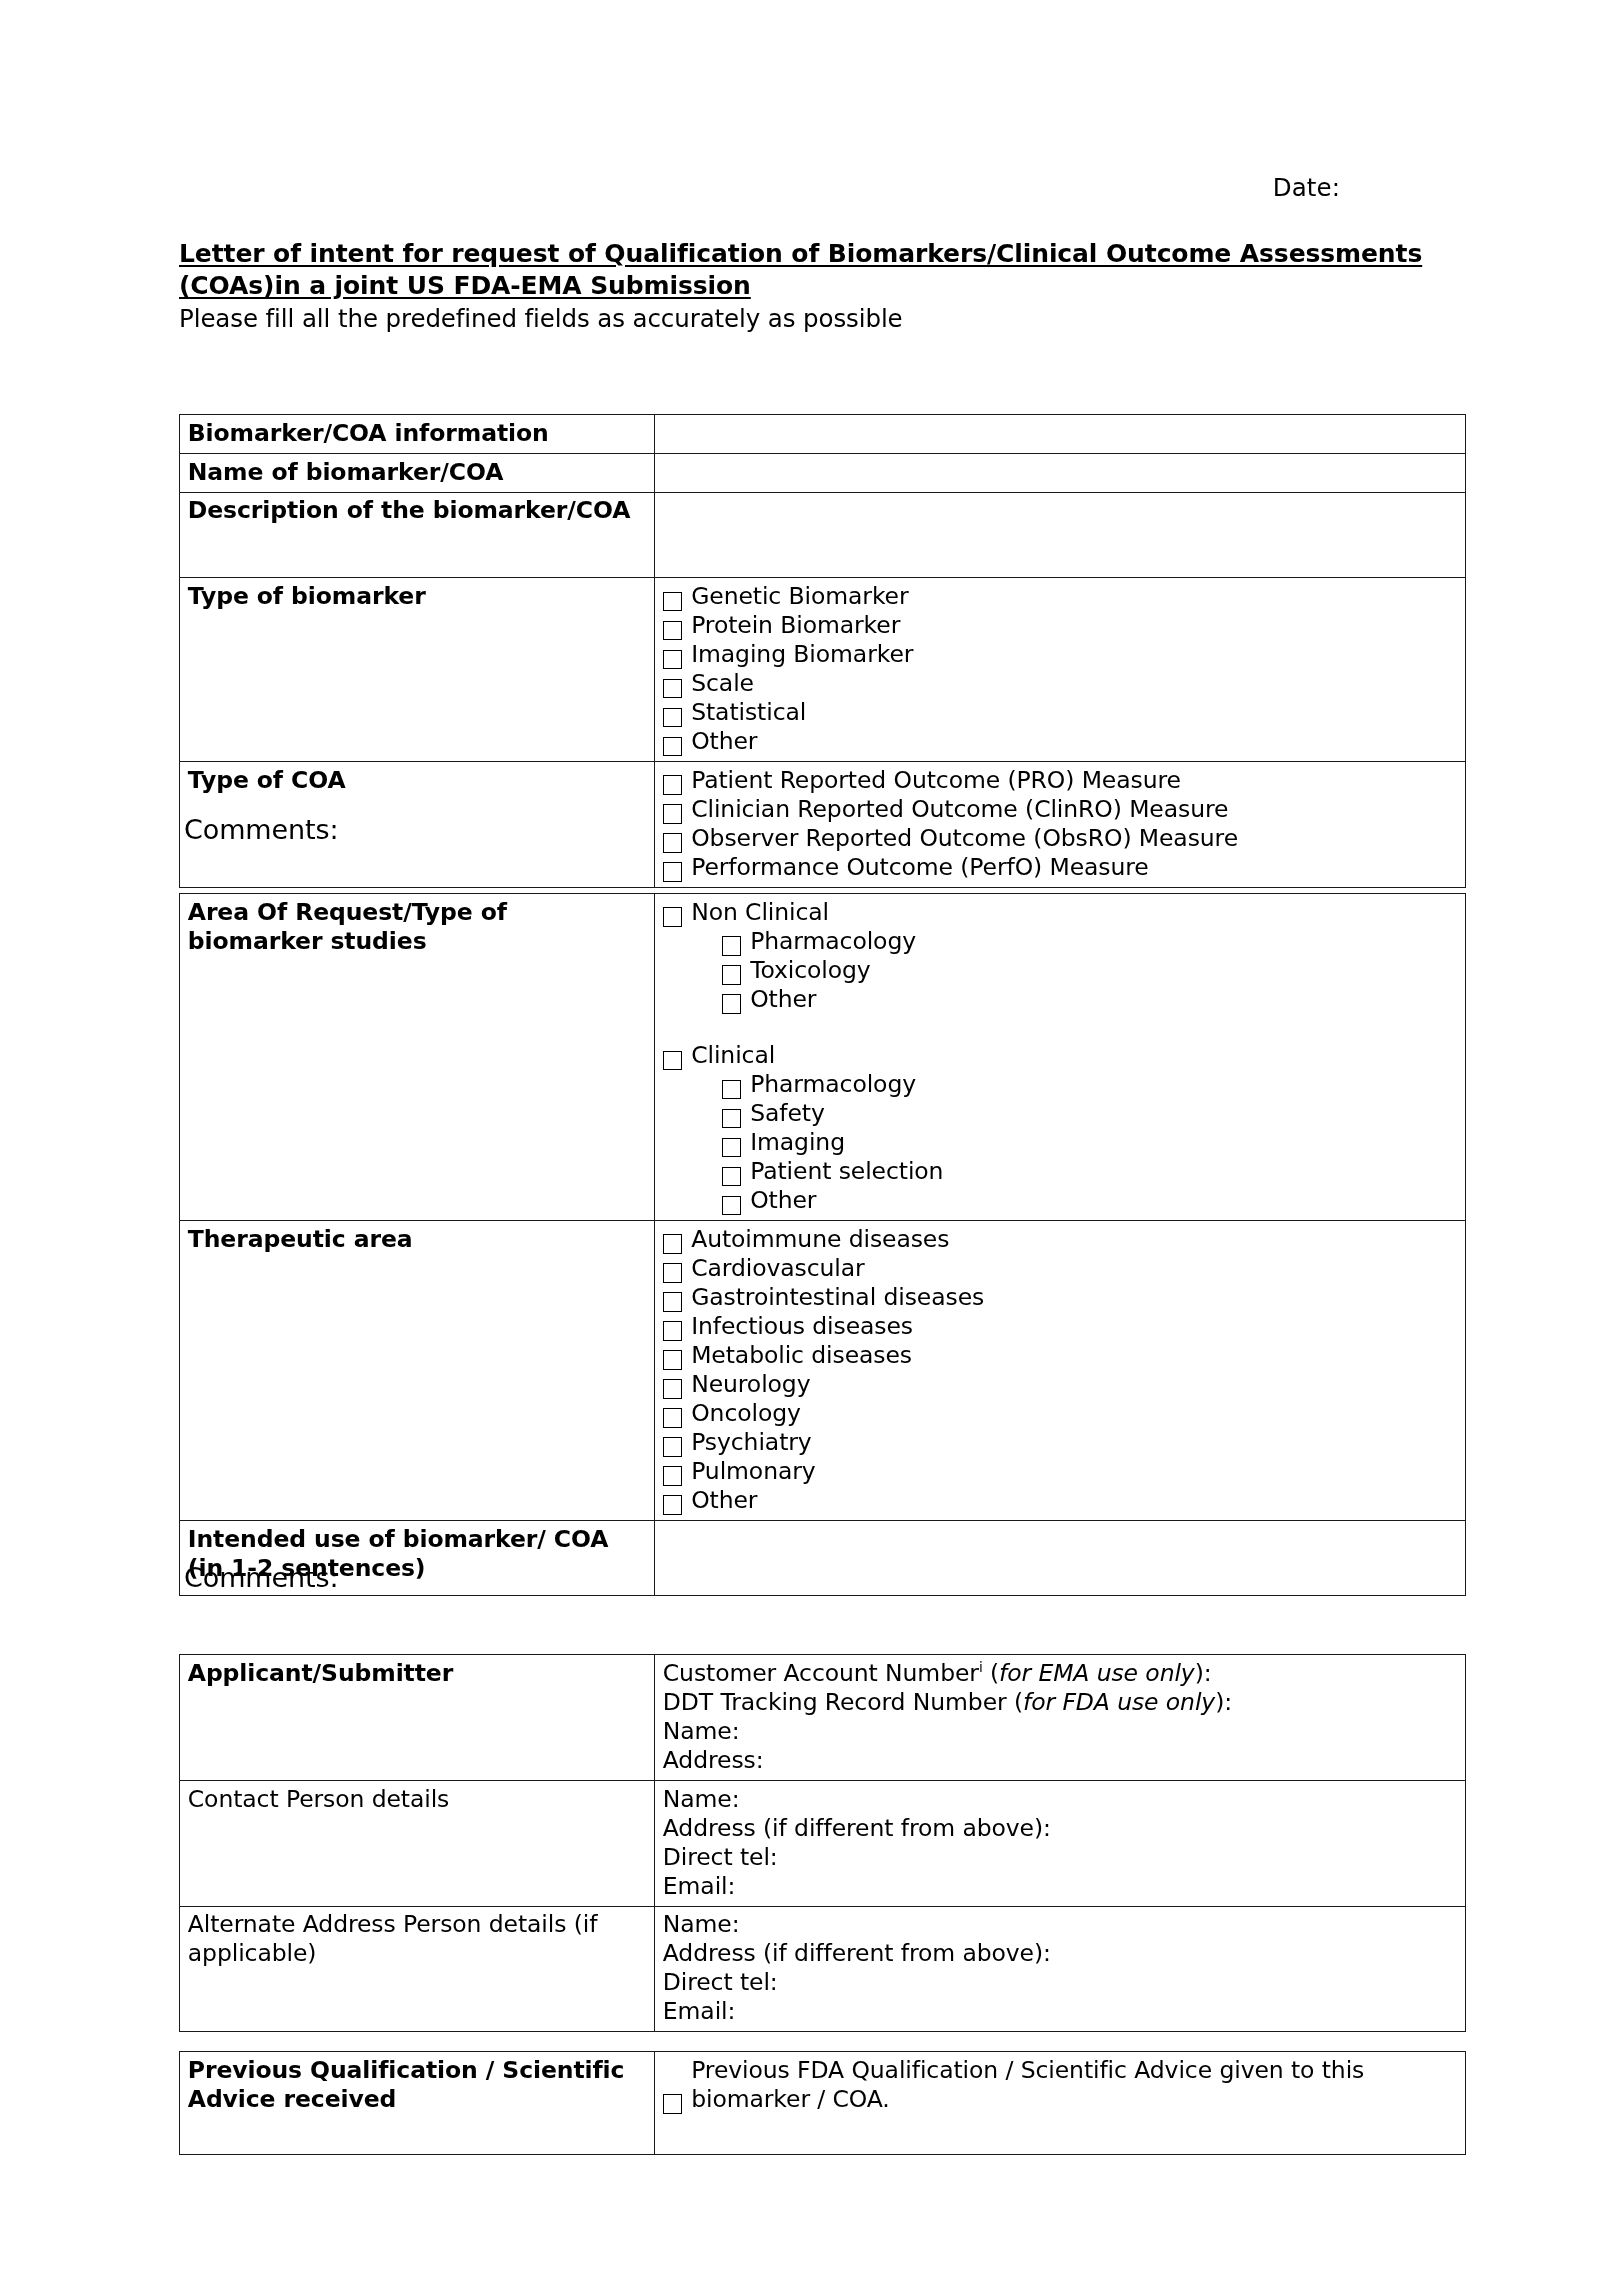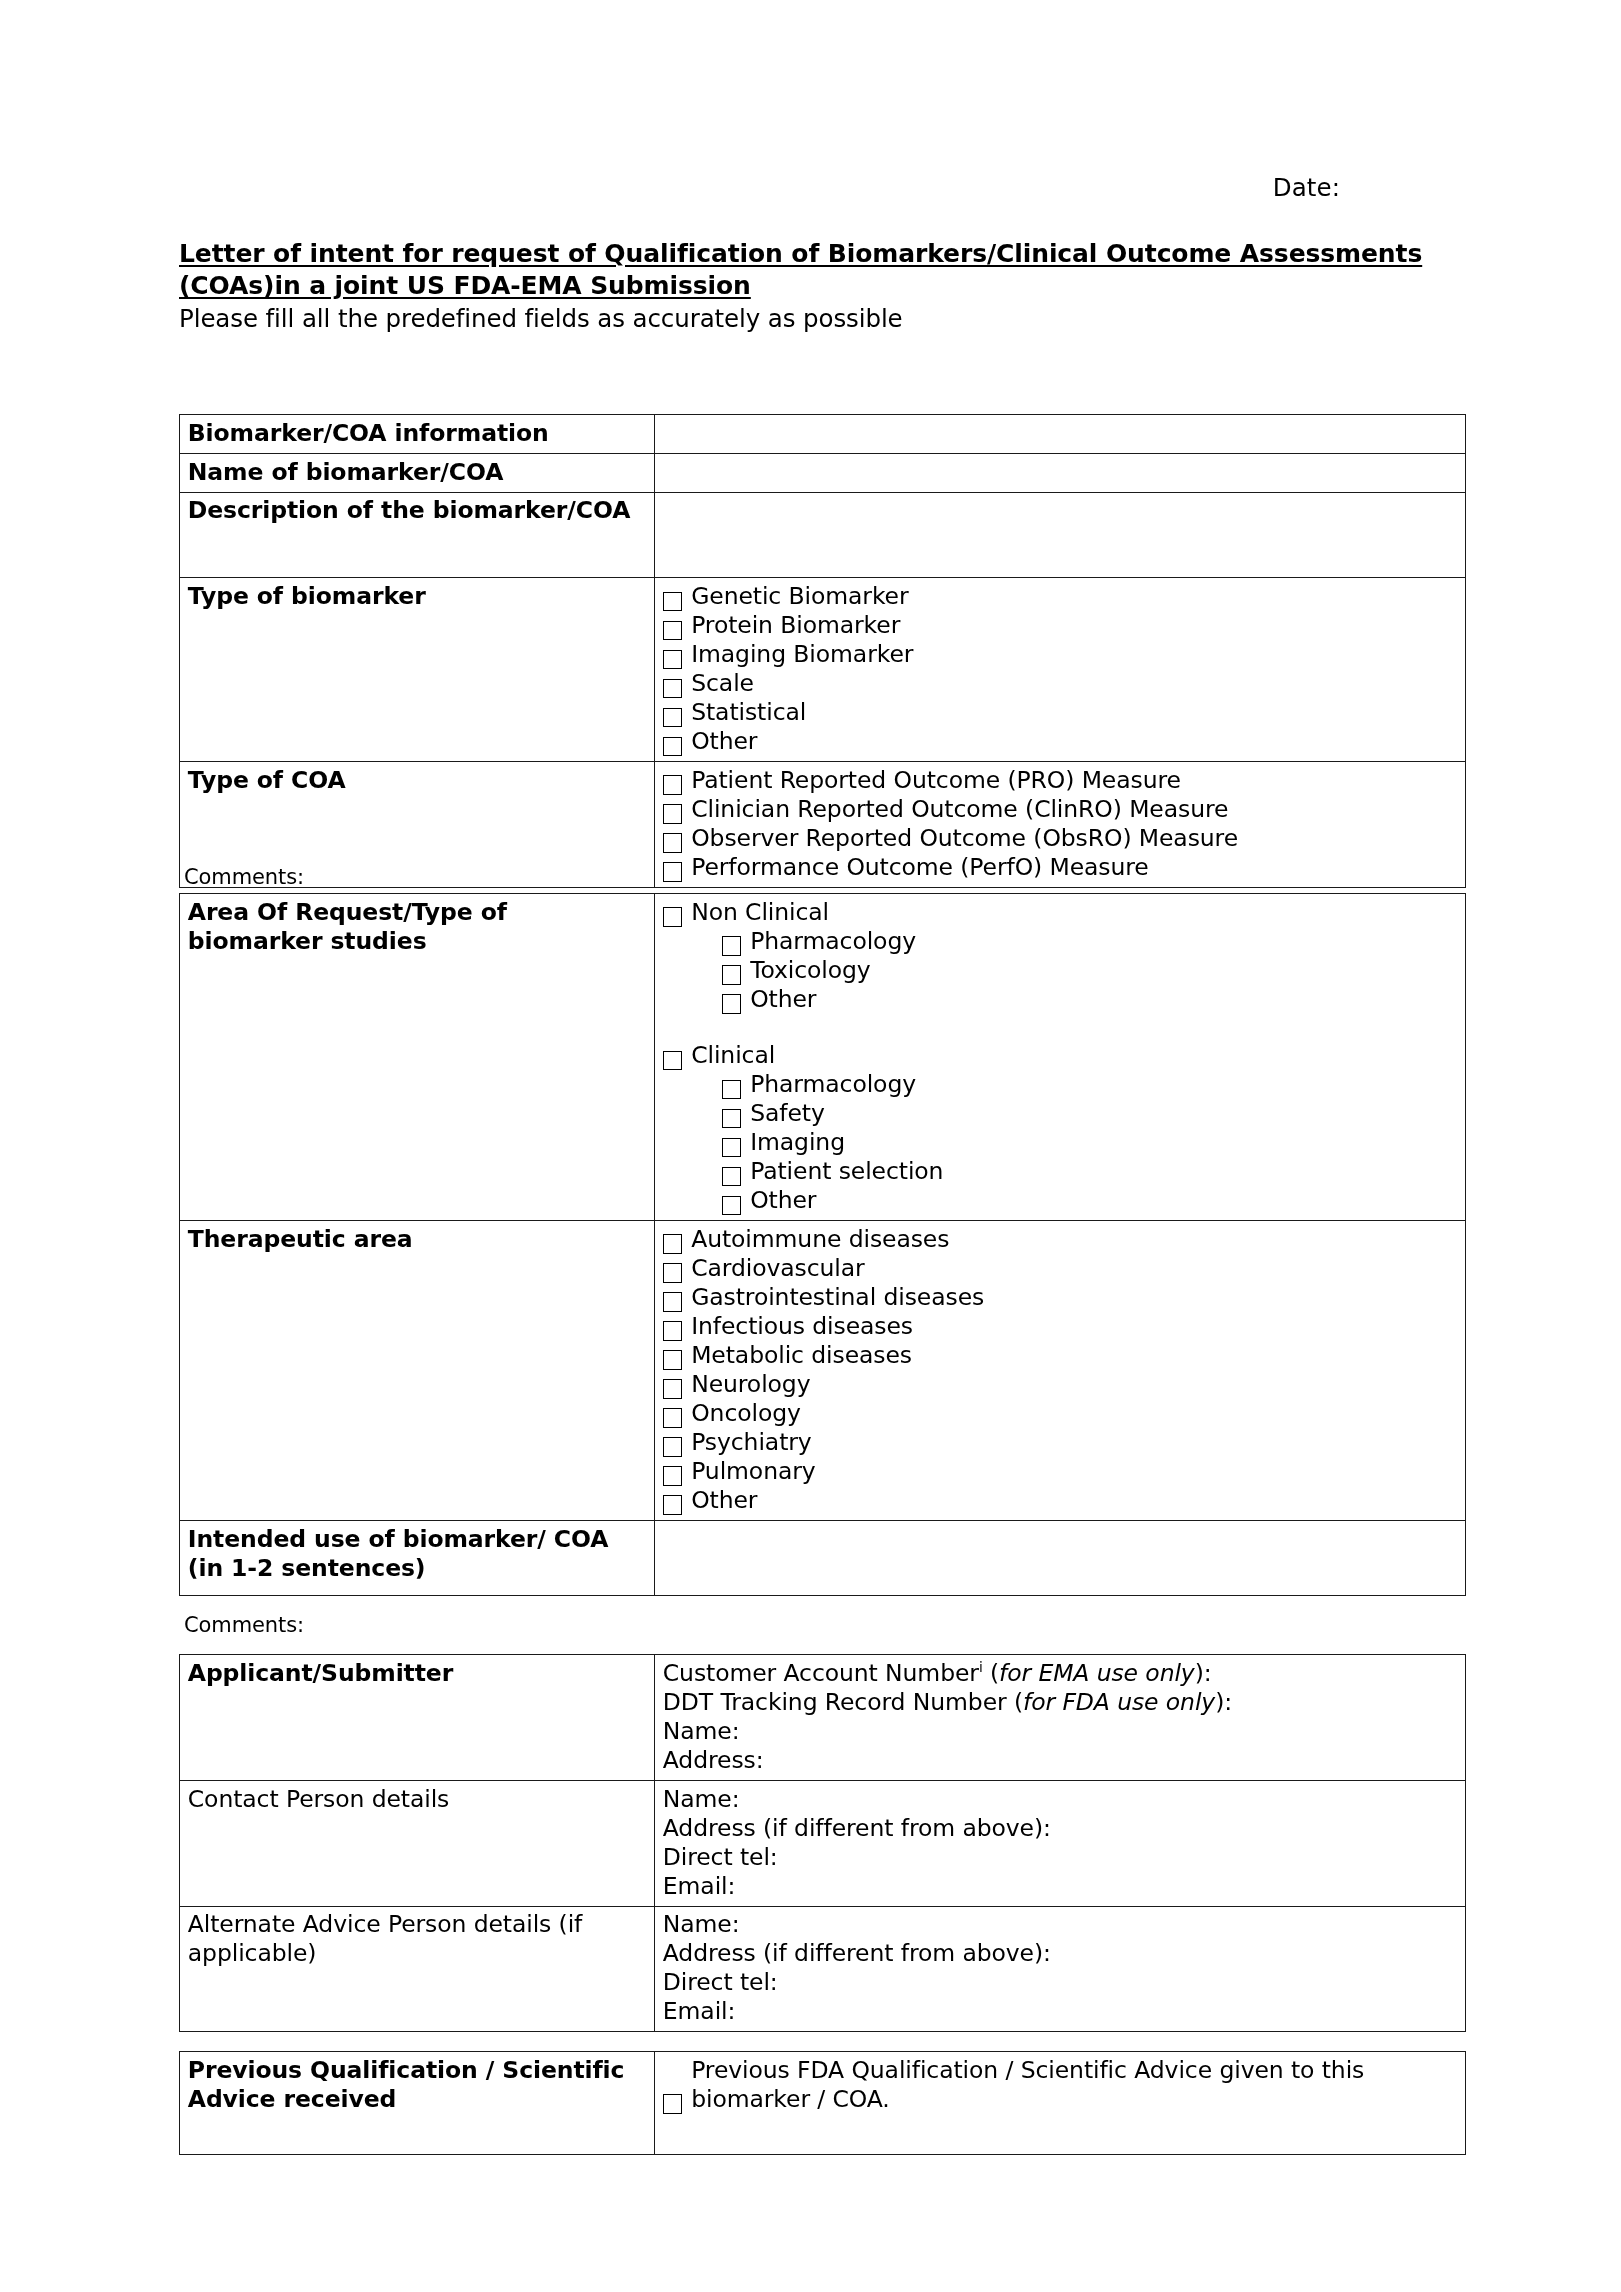--- a/index.html
+++ b/index.html
@@ -123,24 +123,23 @@
   .sup {
     font-size: 13.7px;
     vertical-align: super;
     line-height: 0;
   }
 
   
   .comments {
     position: absolute;
     left: 184px;
-    font-size: 21px;
-    line-height: 29px;
-    letter-spacing: -0.1px;
-    margin-top: 48px;
+    font-size: 27px;
+    line-height: 29px;
+    letter-spacing: -0.1px;
   }
 </style>
 </head>
 <body>
 
 <div class="page">
 
   <div class="date-line">Date:</div>
 
   <div class="title-block">
@@ -346,21 +345,21 @@
       <tr>
         <td class="label-plain">Contact Person details</td>
         <td>
           <div class="val-line">Name:</div>
           <div class="val-line">Address (if different from above):</div>
           <div class="val-line">Direct tel:</div>
           <div class="val-line">Email:</div>
         </td>
       </tr>
       <tr>
-        <td class="label-plain">Alternate Advice Person details (if applicable)</td>
+        <td class="label-plain">Alternate Address Person details (if applicable)</td>
         <td>
           <div class="val-line">Name:</div>
           <div class="val-line">Address (if different from above):</div>
           <div class="val-line">Direct tel:</div>
           <div class="val-line">Email:</div>
         </td>
       </tr>
     </tbody>
   </table>
 

